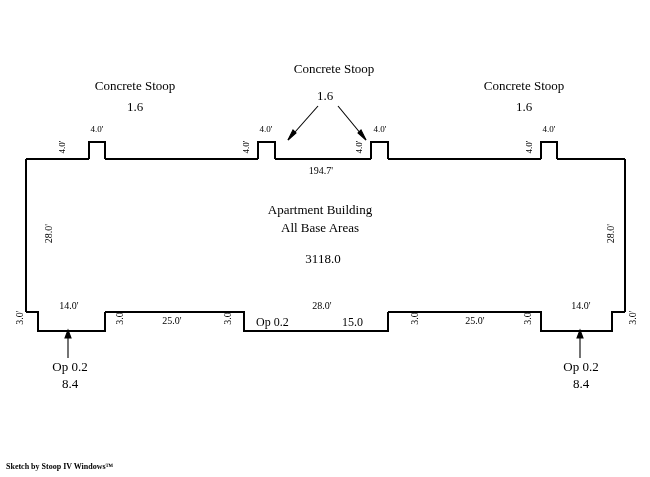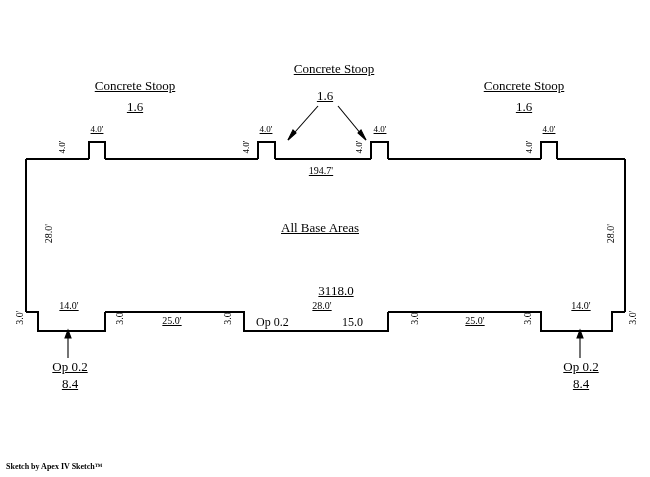--- a/index.html
+++ b/index.html
@@ -19,21 +19,21 @@
   .lbl {
     position: absolute;
     white-space: nowrap;
     font-family: "Liberation Serif", serif;
     color: #000000;
   }
   .t13 { font-size: 13px; }
   .t12 { font-size: 12px; }
   .t10 { font-size: 10px; }
   .t9  { font-size: 9px; }
-  .center { text-align: center; transform: translateX(-50%); text-decoration: underline; }
+  .center { text-align: center; transform: translateX(-50%); }
   .vert {
     transform: rotate(-90deg);
     transform-origin: 50% 50%;
   }
   .sketch-credit {
     position: absolute;
     left: 6px;
     top: 462px;
     font-size: 8px;
     font-family: "Liberation Serif", serif;
@@ -113,22 +113,23 @@
   <div class="lbl t9 center" style="left:266px; top:124px;">4.0'</div>
 
   <div class="lbl t9 vert" style="left:349px; top:142px; width:20px; text-align:center;">4.0'</div>
   <div class="lbl t9 center" style="left:380px; top:124px;">4.0'</div>
 
   <div class="lbl t9 vert" style="left:519px; top:142px; width:20px; text-align:center;">4.0'</div>
   <div class="lbl t9 center" style="left:549px; top:124px;">4.0'</div>
 
   <div class="lbl t10 center" style="left:321px; top:165px;">194.7'</div>
 
+  <div class="lbl t13 center" style="left:320px; top:202px;">Apartment Building</div>
   <div class="lbl t13 center" style="left:320px; top:220px;">All Base Areas</div>
-  <div class="lbl t13 center" style="left:336px; top:251px;margin-top:32px;">3118.0</div>
+  <div class="lbl t13 center" style="left:323px; top:251px;">3118.0</div>
 
   <div class="lbl t10 vert" style="left:34px; top:228px; width:28px; text-align:center;">28.0'</div>
   <div class="lbl t10 vert" style="left:596px; top:228px; width:28px; text-align:center;">28.0'</div>
 
   <div class="lbl t10 vert" style="left:5px; top:312px; width:28px; text-align:center;">3.0'</div>
   <div class="lbl t10 center" style="left:69px; top:300px;">14.0'</div>
   <div class="lbl t10 vert" style="left:105px; top:312px; width:28px; text-align:center;">3.0'</div>
   <div class="lbl t10 center" style="left:172px; top:315px;">25.0'</div>
   <div class="lbl t10 vert" style="left:213px; top:312px; width:28px; text-align:center;">3.0'</div>
   <div class="lbl t10 center" style="left:322px; top:300px;">28.0'</div>
@@ -139,15 +140,15 @@
   <div class="lbl t10 vert" style="left:513px; top:312px; width:28px; text-align:center;">3.0'</div>
   <div class="lbl t10 center" style="left:581px; top:300px;">14.0'</div>
   <div class="lbl t10 vert" style="left:618px; top:312px; width:28px; text-align:center;">3.0'</div>
 
   <div class="lbl t13 center" style="left:70px; top:359px;">Op 0.2</div>
   <div class="lbl t13 center" style="left:70px; top:376px;">8.4</div>
 
   <div class="lbl t13 center" style="left:581px; top:359px;">Op 0.2</div>
   <div class="lbl t13 center" style="left:581px; top:376px;">8.4</div>
 
-  <div class="sketch-credit">Sketch by Apex IV Sketch™</div>
+  <div class="sketch-credit">Sketch by Stoop IV Windows™</div>
 
 </div>
 
 </body></html>

